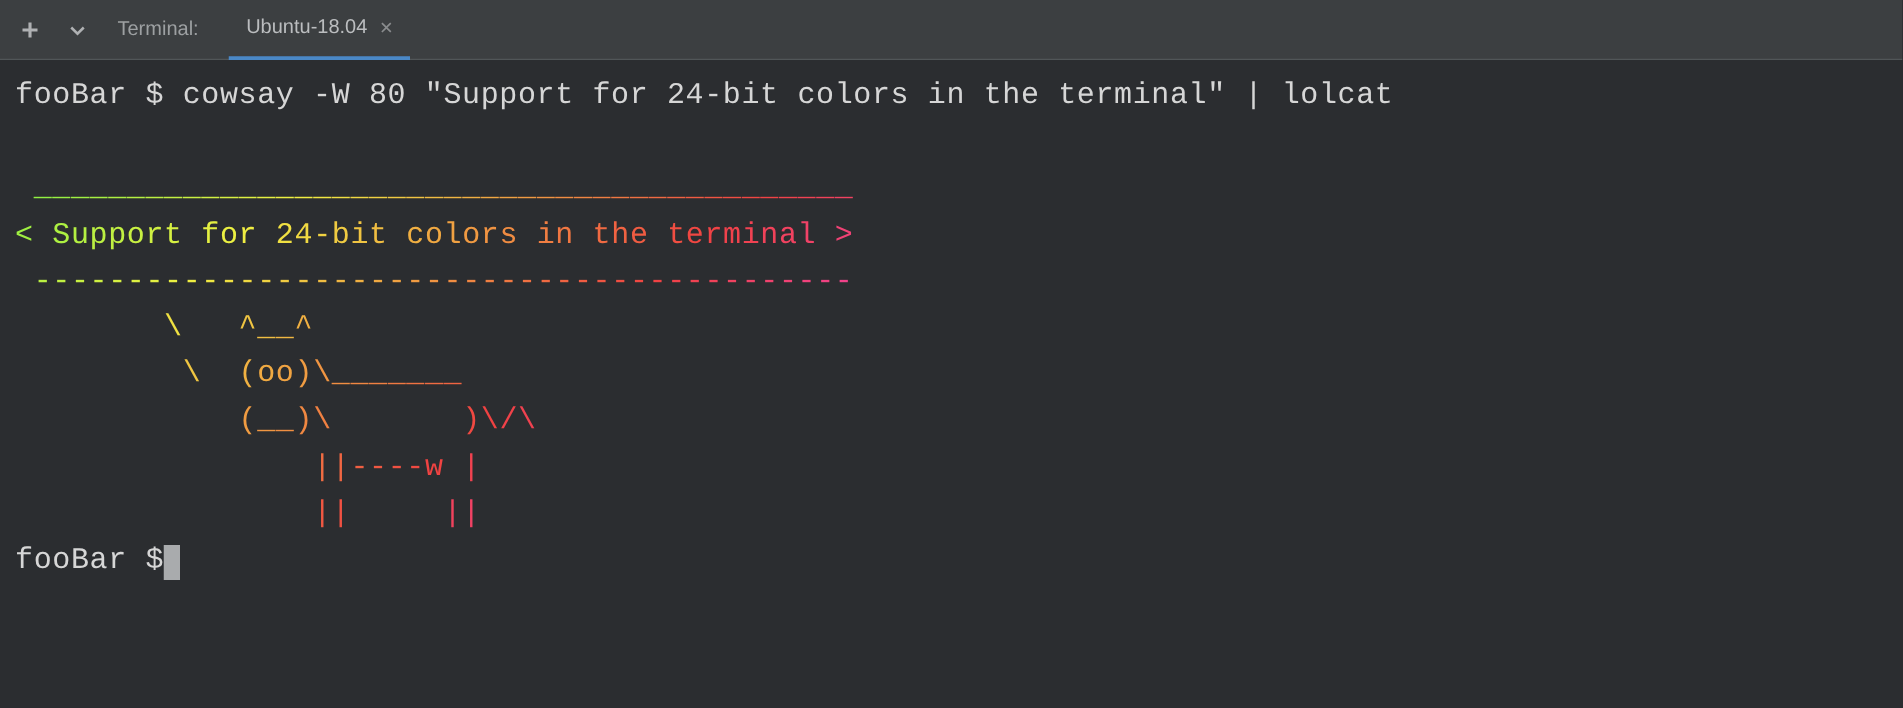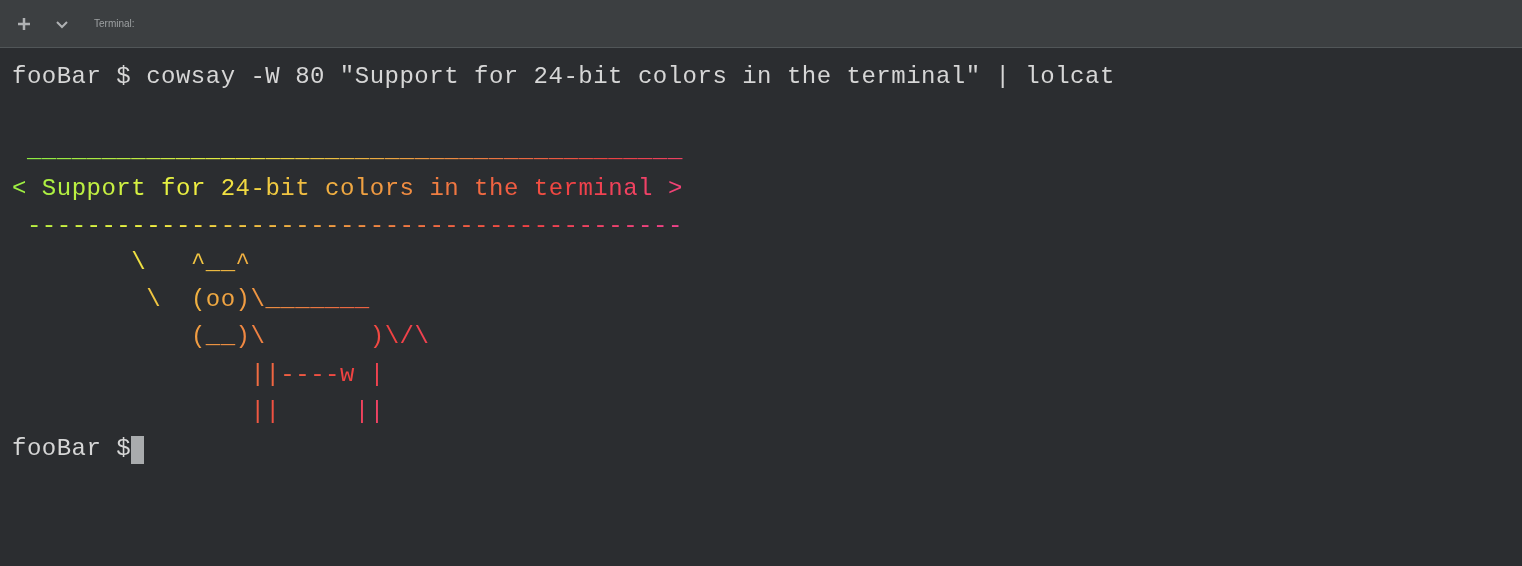--- a/index.html
+++ b/index.html
@@ -37,21 +37,21 @@
       height: 16px;
       stroke: #afb1b3;
       fill: none;
       stroke-width: 2;
     }
     .plus-icon svg {
       stroke-width: 2.5;
     }
     .header-label {
       color: #9da0a2;
-      font-size: 10px;
+      font-size: 16px;
       margin-left: 6px;
     }
     .tab {
       display: flex;
       align-items: center;
       height: 48px;
       padding: 0 14px;
       border-bottom: 3px solid #4a88c7;
       margin-left: 10px;
       gap: 10px;
@@ -96,20 +96,24 @@
     <svg viewBox="0 0 16 16">
         <path d="M8 2v12M2 8h12"></path>
       </svg>
   </div>
   <div class="icon-btn">
     <svg viewBox="0 0 16 16">
         <path d="M3 6l5 5 5-5"></path>
       </svg>
   </div>
   <div class="header-label">Terminal:</div>
+  <div class="tab">
+    <span class="tab-label">Ubuntu-18.04</span>
+    <span class="tab-close">×</span>
+  </div>
 </div>
 
 <div class="terminal-body"><span class="prompt"><span>fooBar $ </span><span>cowsay -W 80 "Support for 24-bit colors in the terminal" | lolcat</span></span>
 
 <span id="lol-top"><span style="color:hsl(95,85%,60%)"> </span><span style="color:hsl(92.60000000000002,85%,60%)">_</span><span style="color:hsl(90.19999999999999,85%,60%)">_</span><span style="color:hsl(87.80000000000001,85%,60%)">_</span><span style="color:hsl(85.39999999999998,85%,60%)">_</span><span style="color:hsl(83,85%,60%)">_</span><span style="color:hsl(80.60000000000002,85%,60%)">_</span><span style="color:hsl(78.19999999999999,85%,60%)">_</span><span style="color:hsl(75.80000000000001,85%,60%)">_</span><span style="color:hsl(73.39999999999998,85%,60%)">_</span><span style="color:hsl(71,85%,60%)">_</span><span style="color:hsl(68.60000000000002,85%,60%)">_</span><span style="color:hsl(66.19999999999999,85%,60%)">_</span><span style="color:hsl(63.80000000000001,85%,60%)">_</span><span style="color:hsl(61.39999999999998,85%,60%)">_</span><span style="color:hsl(59,85%,60%)">_</span><span style="color:hsl(56.60000000000002,85%,60%)">_</span><span style="color:hsl(54.19999999999999,85%,60%)">_</span><span style="color:hsl(51.80000000000001,85%,60%)">_</span><span style="color:hsl(49.39999999999998,85%,60%)">_</span><span style="color:hsl(47,85%,60%)">_</span><span style="color:hsl(44.60000000000002,85%,60%)">_</span><span style="color:hsl(42.19999999999999,85%,60%)">_</span><span style="color:hsl(39.80000000000001,85%,60%)">_</span><span style="color:hsl(37.39999999999998,85%,60%)">_</span><span style="color:hsl(35,85%,60%)">_</span><span style="color:hsl(32.60000000000002,85%,60%)">_</span><span style="color:hsl(30.19999999999999,85%,60%)">_</span><span style="color:hsl(27.80000000000001,85%,60%)">_</span><span style="color:hsl(25.399999999999977,85%,60%)">_</span><span style="color:hsl(23,85%,60%)">_</span><span style="color:hsl(20.600000000000023,85%,60%)">_</span><span style="color:hsl(18.19999999999999,85%,60%)">_</span><span style="color:hsl(15.800000000000011,85%,60%)">_</span><span style="color:hsl(13.399999999999977,85%,60%)">_</span><span style="color:hsl(11,85%,60%)">_</span><span style="color:hsl(8.600000000000023,85%,60%)">_</span><span style="color:hsl(6.199999999999989,85%,60%)">_</span><span style="color:hsl(3.8000000000000114,85%,60%)">_</span><span style="color:hsl(1.3999999999999773,85%,60%)">_</span><span style="color:hsl(359,85%,60%)">_</span><span style="color:hsl(356.6,85%,60%)">_</span><span style="color:hsl(354.2,85%,60%)">_</span><span style="color:hsl(351.8,85%,60%)">_</span><span style="color:hsl(349.4,85%,60%)">_</span><span style="color:hsl(347,85%,60%)"> </span></span>
 <span id="lol-msg"><span style="color:hsl(88,85%,60%)">&lt;</span><span style="color:hsl(85.60000000000002,85%,60%)"> </span><span style="color:hsl(83.19999999999999,85%,60%)">S</span><span style="color:hsl(80.80000000000001,85%,60%)">u</span><span style="color:hsl(78.39999999999998,85%,60%)">p</span><span style="color:hsl(76,85%,60%)">p</span><span style="color:hsl(73.60000000000002,85%,60%)">o</span><span style="color:hsl(71.19999999999999,85%,60%)">r</span><span style="color:hsl(68.80000000000001,85%,60%)">t</span><span style="color:hsl(66.39999999999998,85%,60%)"> </span><span style="color:hsl(64,85%,60%)">f</span><span style="color:hsl(61.60000000000002,85%,60%)">o</span><span style="color:hsl(59.19999999999999,85%,60%)">r</span><span style="color:hsl(56.80000000000001,85%,60%)"> </span><span style="color:hsl(54.39999999999998,85%,60%)">2</span><span style="color:hsl(52,85%,60%)">4</span><span style="color:hsl(49.60000000000002,85%,60%)">-</span><span style="color:hsl(47.19999999999999,85%,60%)">b</span><span style="color:hsl(44.80000000000001,85%,60%)">i</span><span style="color:hsl(42.39999999999998,85%,60%)">t</span><span style="color:hsl(40,85%,60%)"> </span><span style="color:hsl(37.60000000000002,85%,60%)">c</span><span style="color:hsl(35.19999999999999,85%,60%)">o</span><span style="color:hsl(32.80000000000001,85%,60%)">l</span><span style="color:hsl(30.399999999999977,85%,60%)">o</span><span style="color:hsl(28,85%,60%)">r</span><span style="color:hsl(25.600000000000023,85%,60%)">s</span><span style="color:hsl(23.19999999999999,85%,60%)"> </span><span style="color:hsl(20.80000000000001,85%,60%)">i</span><span style="color:hsl(18.399999999999977,85%,60%)">n</span><span style="color:hsl(16,85%,60%)"> </span><span style="color:hsl(13.600000000000023,85%,60%)">t</span><span style="color:hsl(11.199999999999989,85%,60%)">h</span><span style="color:hsl(8.800000000000011,85%,60%)">e</span><span style="color:hsl(6.399999999999977,85%,60%)"> </span><span style="color:hsl(4,85%,60%)">t</span><span style="color:hsl(1.6000000000000227,85%,60%)">e</span><span style="color:hsl(359.2,85%,60%)">r</span><span style="color:hsl(356.8,85%,60%)">m</span><span style="color:hsl(354.4,85%,60%)">i</span><span style="color:hsl(352,85%,60%)">n</span><span style="color:hsl(349.6,85%,60%)">a</span><span style="color:hsl(347.2,85%,60%)">l</span><span style="color:hsl(344.8,85%,60%)"> </span><span style="color:hsl(342.4,85%,60%)">&gt;</span></span>
 <span id="lol-bot"><span style="color:hsl(81,85%,60%)"> </span><span style="color:hsl(78.60000000000002,85%,60%)">-</span><span style="color:hsl(76.19999999999999,85%,60%)">-</span><span style="color:hsl(73.80000000000001,85%,60%)">-</span><span style="color:hsl(71.39999999999998,85%,60%)">-</span><span style="color:hsl(69,85%,60%)">-</span><span style="color:hsl(66.60000000000002,85%,60%)">-</span><span style="color:hsl(64.19999999999999,85%,60%)">-</span><span style="color:hsl(61.80000000000001,85%,60%)">-</span><span style="color:hsl(59.39999999999998,85%,60%)">-</span><span style="color:hsl(57,85%,60%)">-</span><span style="color:hsl(54.60000000000002,85%,60%)">-</span><span style="color:hsl(52.19999999999999,85%,60%)">-</span><span style="color:hsl(49.80000000000001,85%,60%)">-</span><span style="color:hsl(47.39999999999998,85%,60%)">-</span><span style="color:hsl(45,85%,60%)">-</span><span style="color:hsl(42.60000000000002,85%,60%)">-</span><span style="color:hsl(40.19999999999999,85%,60%)">-</span><span style="color:hsl(37.80000000000001,85%,60%)">-</span><span style="color:hsl(35.39999999999998,85%,60%)">-</span><span style="color:hsl(33,85%,60%)">-</span><span style="color:hsl(30.600000000000023,85%,60%)">-</span><span style="color:hsl(28.19999999999999,85%,60%)">-</span><span style="color:hsl(25.80000000000001,85%,60%)">-</span><span style="color:hsl(23.399999999999977,85%,60%)">-</span><span style="color:hsl(21,85%,60%)">-</span><span style="color:hsl(18.600000000000023,85%,60%)">-</span><span style="color:hsl(16.19999999999999,85%,60%)">-</span><span style="color:hsl(13.800000000000011,85%,60%)">-</span><span style="color:hsl(11.399999999999977,85%,60%)">-</span><span style="color:hsl(9,85%,60%)">-</span><span style="color:hsl(6.600000000000023,85%,60%)">-</span><span style="color:hsl(4.199999999999989,85%,60%)">-</span><span style="color:hsl(1.8000000000000114,85%,60%)">-</span><span style="color:hsl(359.4,85%,60%)">-</span><span style="color:hsl(357,85%,60%)">-</span><span style="color:hsl(354.6,85%,60%)">-</span><span style="color:hsl(352.2,85%,60%)">-</span><span style="color:hsl(349.8,85%,60%)">-</span><span style="color:hsl(347.4,85%,60%)">-</span><span style="color:hsl(345,85%,60%)">-</span><span style="color:hsl(342.6,85%,60%)">-</span><span style="color:hsl(340.2,85%,60%)">-</span><span style="color:hsl(337.8,85%,60%)">-</span><span style="color:hsl(335.4,85%,60%)">-</span><span style="color:hsl(333,85%,60%)"> </span></span>
 <span id="lol-l1"><span style="color:hsl(74,85%,60%)"> </span><span style="color:hsl(71.60000000000002,85%,60%)"> </span><span style="color:hsl(69.19999999999999,85%,60%)"> </span><span style="color:hsl(66.80000000000001,85%,60%)"> </span><span style="color:hsl(64.39999999999998,85%,60%)"> </span><span style="color:hsl(62,85%,60%)"> </span><span style="color:hsl(59.60000000000002,85%,60%)"> </span><span style="color:hsl(57.19999999999999,85%,60%)"> </span><span style="color:hsl(54.80000000000001,85%,60%)">\</span><span style="color:hsl(52.39999999999998,85%,60%)"> </span><span style="color:hsl(50,85%,60%)"> </span><span style="color:hsl(47.60000000000002,85%,60%)"> </span><span style="color:hsl(45.19999999999999,85%,60%)">^</span><span style="color:hsl(42.80000000000001,85%,60%)">_</span><span style="color:hsl(40.39999999999998,85%,60%)">_</span><span style="color:hsl(38,85%,60%)">^</span></span>
 <span id="lol-l2"><span style="color:hsl(67,85%,60%)"> </span><span style="color:hsl(64.60000000000002,85%,60%)"> </span><span style="color:hsl(62.19999999999999,85%,60%)"> </span><span style="color:hsl(59.80000000000001,85%,60%)"> </span><span style="color:hsl(57.39999999999998,85%,60%)"> </span><span style="color:hsl(55,85%,60%)"> </span><span style="color:hsl(52.60000000000002,85%,60%)"> </span><span style="color:hsl(50.19999999999999,85%,60%)"> </span><span style="color:hsl(47.80000000000001,85%,60%)"> </span><span style="color:hsl(45.39999999999998,85%,60%)">\</span><span style="color:hsl(43,85%,60%)"> </span><span style="color:hsl(40.60000000000002,85%,60%)"> </span><span style="color:hsl(38.19999999999999,85%,60%)">(</span><span style="color:hsl(35.80000000000001,85%,60%)">o</span><span style="color:hsl(33.39999999999998,85%,60%)">o</span><span style="color:hsl(31,85%,60%)">)</span><span style="color:hsl(28.600000000000023,85%,60%)">\</span><span style="color:hsl(26.19999999999999,85%,60%)">_</span><span style="color:hsl(23.80000000000001,85%,60%)">_</span><span style="color:hsl(21.399999999999977,85%,60%)">_</span><span style="color:hsl(19,85%,60%)">_</span><span style="color:hsl(16.600000000000023,85%,60%)">_</span><span style="color:hsl(14.199999999999989,85%,60%)">_</span><span style="color:hsl(11.800000000000011,85%,60%)">_</span></span>
 <span id="lol-l3"><span style="color:hsl(60,85%,60%)"> </span><span style="color:hsl(57.60000000000002,85%,60%)"> </span><span style="color:hsl(55.19999999999999,85%,60%)"> </span><span style="color:hsl(52.80000000000001,85%,60%)"> </span><span style="color:hsl(50.39999999999998,85%,60%)"> </span><span style="color:hsl(48,85%,60%)"> </span><span style="color:hsl(45.60000000000002,85%,60%)"> </span><span style="color:hsl(43.19999999999999,85%,60%)"> </span><span style="color:hsl(40.80000000000001,85%,60%)"> </span><span style="color:hsl(38.39999999999998,85%,60%)"> </span><span style="color:hsl(36,85%,60%)"> </span><span style="color:hsl(33.60000000000002,85%,60%)"> </span><span style="color:hsl(31.19999999999999,85%,60%)">(</span><span style="color:hsl(28.80000000000001,85%,60%)">_</span><span style="color:hsl(26.399999999999977,85%,60%)">_</span><span style="color:hsl(24,85%,60%)">)</span><span style="color:hsl(21.600000000000023,85%,60%)">\</span><span style="color:hsl(19.19999999999999,85%,60%)"> </span><span style="color:hsl(16.80000000000001,85%,60%)"> </span><span style="color:hsl(14.399999999999977,85%,60%)"> </span><span style="color:hsl(12,85%,60%)"> </span><span style="color:hsl(9.600000000000023,85%,60%)"> </span><span style="color:hsl(7.199999999999989,85%,60%)"> </span><span style="color:hsl(4.800000000000011,85%,60%)"> </span><span style="color:hsl(2.3999999999999773,85%,60%)">)</span><span style="color:hsl(0,85%,60%)">\</span><span style="color:hsl(357.6,85%,60%)">/</span><span style="color:hsl(355.2,85%,60%)">\</span></span>

